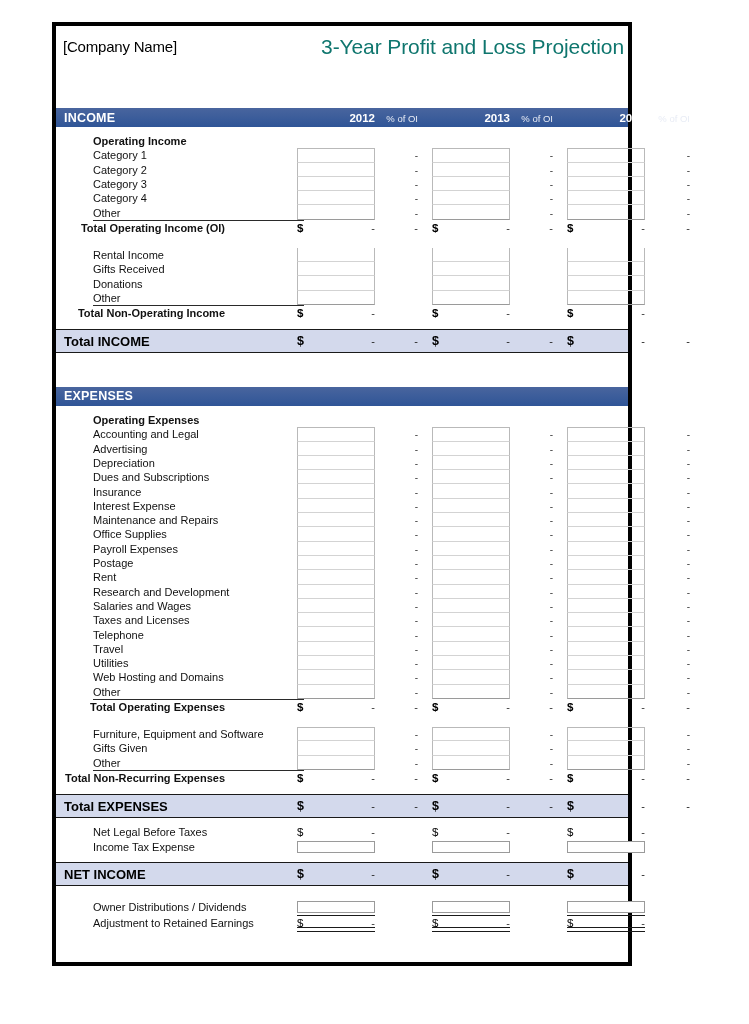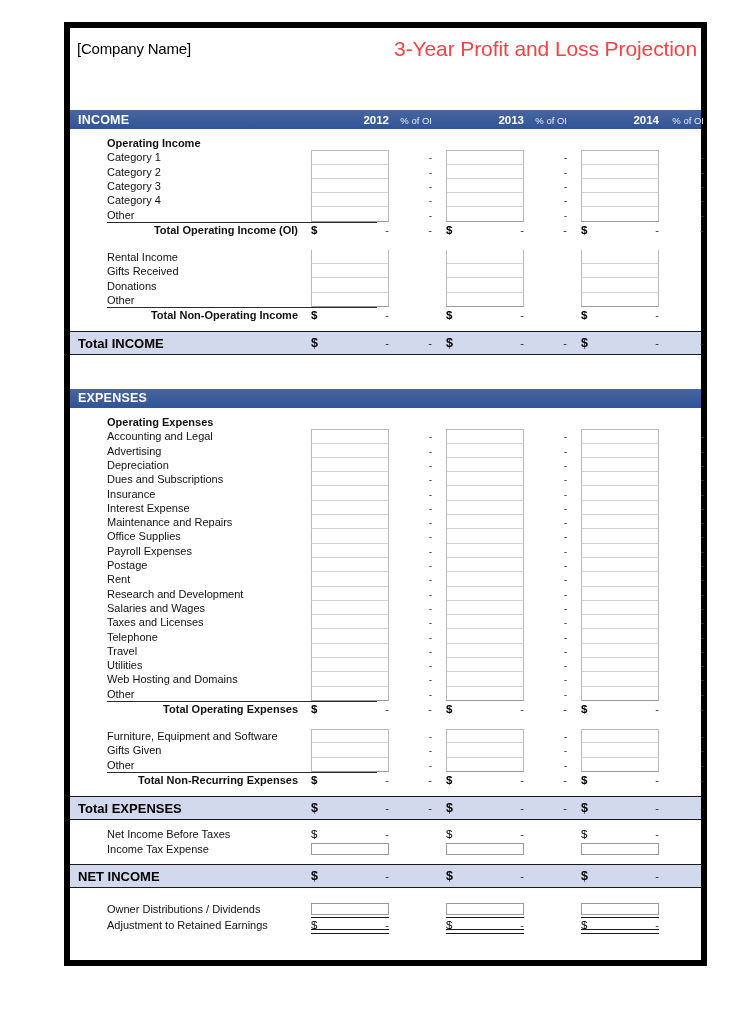--- a/index.html
+++ b/index.html
@@ -2,34 +2,34 @@
 <html><head>
 <meta charset="utf-8">
 <style>
   html,body{margin:0;padding:0;background:#ffffff;}
   body{
     width:749px;height:1024px;overflow:hidden;
     font-family:"Liberation Sans","DejaVu Sans",sans-serif;
     -webkit-font-smoothing:antialiased;
   }
   .page{
-    position:absolute;left:64px;top:22px;width:643px;height:944px;
-    border:6px solid #000000;background:#ffffff;box-sizing:border-box;
+    position:absolute;left:52px;top:22px;width:580px;height:944px;
+    border:4px solid #000000;background:#ffffff;box-sizing:border-box;
   }
   .inner{position:relative;width:100%;height:100%;}
 
   
   .titlebar{position:relative;height:62px;}
   .company{
     position:absolute;left:7px;top:12px;
     font-size:15px;color:#000;letter-spacing:-0.2px;
   }
   .doctitle{
     position:absolute;right:4px;top:9px;
-    font-size:21px;color:#ef4444;white-space:nowrap;letter-spacing:-0.1px;
+    font-size:21px;color:#0f766e;white-space:nowrap;letter-spacing:-0.1px;
   }
 
   
   .row{position:relative;height:14.3px;width:100%;}
   .lbl{
     position:absolute;top:50%;transform:translateY(-50%);
     font-size:11px;color:#111;white-space:nowrap;
   }
   .lbl.ind{left:37px;}
   .lbl.sub{left:37px;font-weight:bold;}
@@ -524,21 +524,21 @@
     <div class="sd" style="left:376px;width:78px;">-</div>
     <div class="sd" style="left:465px;width:32px;">-</div>
     <div class="sm" style="left:511px;">$</div>
     <div class="sd" style="left:511px;width:78px;">-</div>
     <div class="sd" style="left:601px;width:33px;">-</div>
   </div>
 
   <div class="spacer s2"></div>
 
   <div class="row" style="height:15px;">
-    <div class="lbl ind">Net Income Before Taxes</div>
+    <div class="lbl ind">Net Legal Before Taxes</div>
     <div class="tmoney" style="left:241px;font-weight:normal;">$</div>
     <div class="tdash" style="left:241px;width:78px;">-</div>
     <div class="tmoney" style="left:376px;font-weight:normal;">$</div>
     <div class="tdash" style="left:376px;width:78px;">-</div>
     <div class="tmoney" style="left:511px;font-weight:normal;">$</div>
     <div class="tdash" style="left:511px;width:78px;">-</div>
   </div>
 
   <div class="row" style="height:15px;">
     <div class="lbl ind">Income Tax Expense</div>

